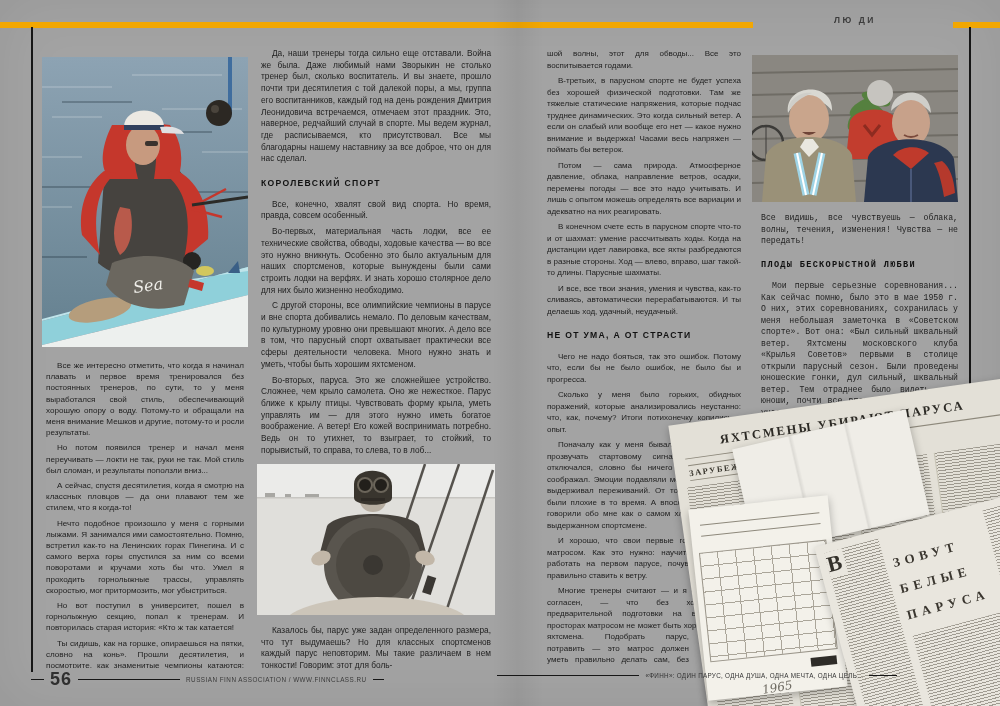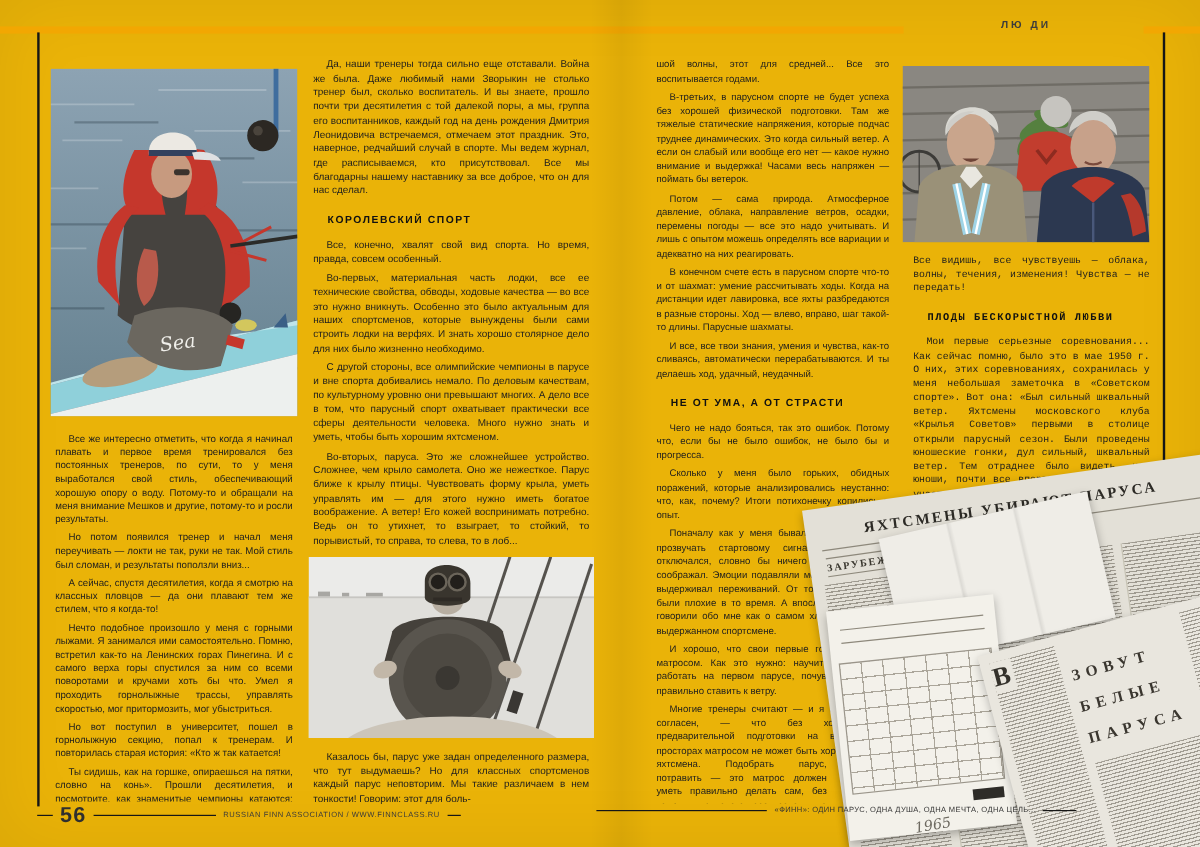--- a/index.html
+++ b/index.html
@@ -1,16 +1,16 @@
 <!DOCTYPE html>
 <html><head>
 <meta charset="utf-8">
 <style>
   html,body{margin:0;padding:0;background:#e9e9e7;}
-  .spread{position:relative;width:1000px;height:706px;background:#eab308;overflow:hidden;
+  .spread{position:relative;width:1000px;height:706px;background:#a3a3a3;overflow:hidden;
           font-family:"Liberation Sans","DejaVu Sans",sans-serif;color:#1e1e1e;
           box-shadow:inset 0 0 60px rgba(0,0,0,.07);}
   .fold{position:absolute;left:492px;top:0;width:52px;height:706px;pointer-events:none;
         background:linear-gradient(to right,rgba(0,0,0,0),rgba(0,0,0,.05) 50%,rgba(0,0,0,0));}
   
   .bar{position:absolute;top:22px;height:6px;background:#F2A702;}
   .bar.left{left:0;width:753px;}
   .bar.right{left:953px;width:47px;}
   .section-label{position:absolute;top:15px;left:755px;width:200px;text-align:center;
         font-size:8.5px;letter-spacing:2.5px;color:#3c3c3c;font-weight:bold;}
@@ -19,21 +19,21 @@
   .vrule.r{left:969px;top:27px;height:530px;}
   
   .col{position:absolute;text-align:justify;overflow:hidden;}
   .col p{margin:4px;text-indent:11px;}
   .col p.cont{text-indent:0;}
   .col1{left:42px;top:356px;width:206px;height:312px;font-size:8.1px;line-height:11.2px;}
   .col2{left:257px;top:44px;width:238px;height:418px;font-size:8.3px;line-height:11.7px;}
   .col2cap{left:257px;top:621px;width:238px;height:50px;font-size:8.3px;line-height:11.7px;}
   .col3{left:543px;top:44px;width:202px;height:626px;font-size:8px;line-height:11.5px;}
   .col4{left:757px;top:208px;width:205px;height:212px;font-size:8.2px;line-height:11.5px;font-family:Liberation Mono, monospace;}
-  .colhead{font-weight:bold;font-size:8.6px;letter-spacing:1.3px;margin:13px 16px 9px;text-indent:0;
+  .colhead{font-weight:bold;font-size:8.6px;letter-spacing:1.3px;margin:13px 4px 9px;text-indent:0;
            text-align:left;color:#111;}
   .sp{float:right;clear:right;}
   .sp1{width:26px;height:50px;}
   .sp2{width:56px;height:80px;}
   .sp3{width:72px;height:120px;}
   
   .photo{position:absolute;overflow:hidden;}
   .photo svg{display:block;}
   .ph1{left:42px;top:57px;width:206px;height:290px;}
   .ph2{left:257px;top:464px;width:238px;height:151px;}
@@ -183,21 +183,21 @@
       <ellipse cx="168" cy="94" rx="10" ry="7" fill="#c2b7a8" transform="rotate(20 168 94)"></ellipse>
       <ellipse cx="120" cy="163" rx="95" ry="30" fill="#ccc5b9"></ellipse>
     </svg>
   </div>
 
   <div class="col col2cap">
     <p>Казалось бы, парус уже задан определенного размера, что тут выдумаешь? Но для классных спортсменов каждый парус неповторим. Мы такие различаем в нем тонкости! Говорим: этот для боль-</p>
   </div>
 
   <div class="col col3">
-    <p class="cont">шой волны, этот для средней... Все это воспитывается годами.</p>
+    <p class="cont">шой волны, этот для обводы... Все это воспитывается годами.</p>
     <p>В-третьих, в парусном спорте не будет успеха без хорошей физической подготовки. Там же тяжелые статические напряжения, которые подчас труднее динамических. Это когда сильный ветер. А если он слабый или вообще его нет — какое нужно внимание и выдержка! Часами весь напряжен — поймать бы ветерок.</p>
     <p>Потом — сама природа. Атмосферное давление, облака, направление ветров, осадки, перемены погоды — все это надо учитывать. И лишь с опытом можешь определять все вариации и адекватно на них реагировать.</p>
     <p>В конечном счете есть в парусном спорте что-то и от шахмат: умение рассчитывать ходы. Когда на дистанции идет лавировка, все яхты разбредаются в разные стороны. Ход — влево, вправо, шаг такой-то длины. Парусные шахматы.</p>
     <p>И все, все твои знания, умения и чувства, как-то сливаясь, автоматически перерабатываются. И ты делаешь ход, удачный, неудачный.</p>
     <div class="colhead">НЕ ОТ УМА, А ОТ СТРАСТИ</div>
     <p>Чего не надо бояться, так это ошибок. Потому что, если бы не было ошибок, не было бы и прогресса.</p>
     <p>Сколько у меня было горьких, обидных поражений, которые анализировались неустанно: что, как, почему? Итоги потихонечку копились в опыт.</p>
     <p>Поначалу как у меня бывало. Стоило только прозвучать стартовому сигналу, я тут же отключался, словно бы ничего не видел и не соображал. Эмоции подавляли меня. Я просто не выдерживал переживаний. От того и результаты были плохие в то время. А впоследствии друзья говорили обо мне как о самом хладнокровном и выдержанном спортсмене.</p>
     <p>И хорошо, что свои первые гонки я провел матросом. Как это нужно: научиться работать, работать на первом парусе, почувствовать его, правильно ставить к ветру.</p>
     <span class="sp sp1"></span>

